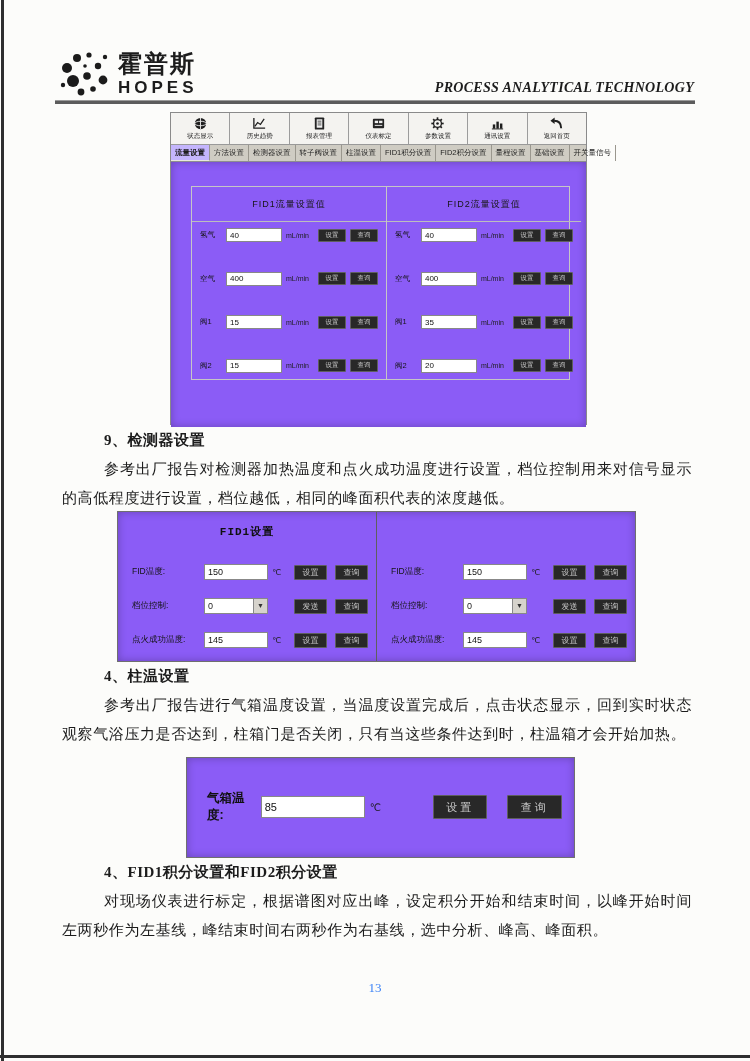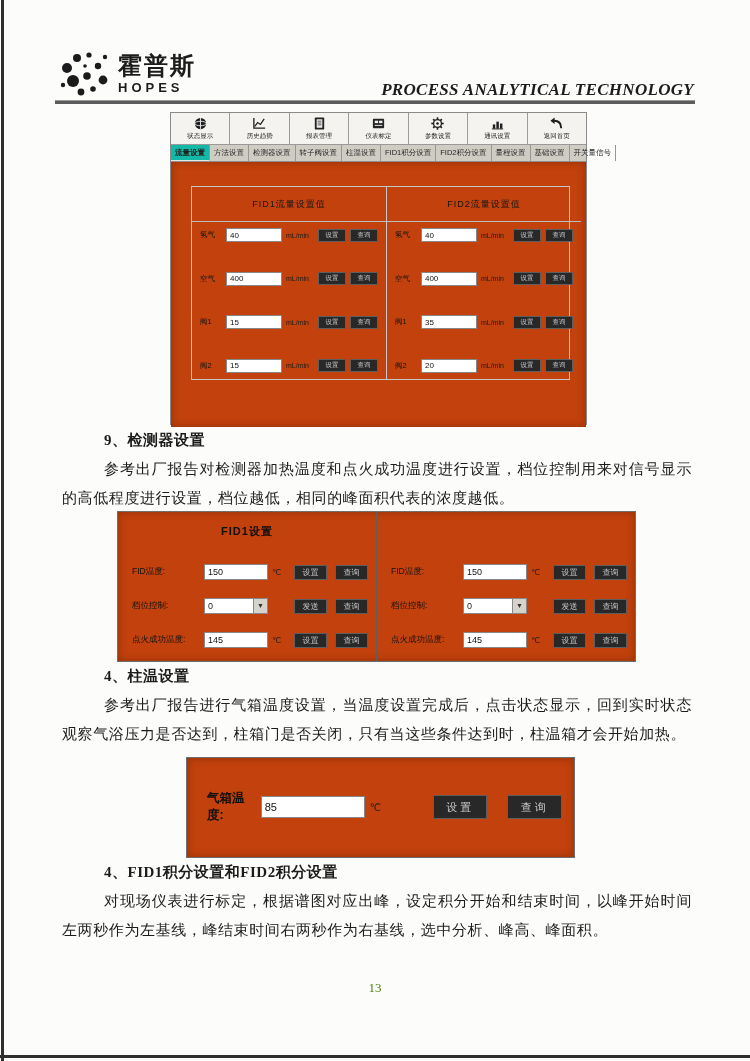--- a/index.html
+++ b/index.html
@@ -6,42 +6,42 @@
   .page{position:relative;width:750px;height:1061px;margin:0 auto;background:#fcfcfa;overflow:hidden;
         font-family:"Liberation Serif","DejaVu Serif",serif;color:#1c1c1c;}
   .scan-edge-left{position:absolute;left:1px;top:0;width:3px;height:100%;background:#2f2f2f;}
   .scan-edge-bottom{position:absolute;left:0;top:1055px;width:100%;height:3px;background:#2f2f2f;}
 
   
   .hdr-logo{position:absolute;left:58px;top:48px;display:flex;align-items:center;}
   .hdr-logo-dots{width:54px;height:52px;}
   .hdr-logo-text{margin-left:6px;line-height:1;}
   .hdr-logo-cn{font-family:"Liberation Sans","DejaVu Sans",sans-serif;font-weight:bold;font-size:24px;letter-spacing:2px;}
-  .hdr-logo-en{font-family:"Liberation Sans","DejaVu Sans",sans-serif;font-weight:bold;font-size:13px;letter-spacing:4px;margin-top:3px;}
-  .hdr-tagline{position:absolute;right:56px;top:80px;font-style:italic;font-weight:bold;font-size:17px;
+  .hdr-logo-en{font-family:"Liberation Sans","DejaVu Sans",sans-serif;font-weight:bold;font-size:17px;letter-spacing:4px;margin-top:3px;}
+  .hdr-tagline{position:absolute;right:56px;top:80px;font-style:italic;font-weight:bold;font-size:14px;
                font-family:"Liberation Serif","DejaVu Serif",serif;letter-spacing:0.3px;}
   .hdr-rule{position:absolute;left:55px;top:100px;width:640px;height:3px;background:#5c5c5c;border-top:1px solid #9a9a9a;}
 
   
-  .gray-panel{background:#c2410c;box-shadow:inset 0 0 8px rgba(0,0,0,.25);}
+  .gray-panel{background:#8b5cf6;box-shadow:inset 0 0 8px rgba(0,0,0,.25);}
   .dbtn{background:#282828;color:#c9c9c9;border:1px solid #5e5e5e;border-radius:1px;cursor:pointer;
         font-family:"Liberation Sans","DejaVu Sans",sans-serif;}
   .winput{background:#fff;border:1px solid #888;font-family:"Liberation Sans","DejaVu Sans",sans-serif;color:#111;padding:0 3px;box-sizing:border-box;}
 
   
   .shot1{position:absolute;left:170px;top:112px;width:417px;height:313px;border:1px solid #8a8a8a;box-sizing:border-box;background:#7b7b7b;}
   .s1-toolbar{display:flex;height:31px;background:#f4f3f0;border-bottom:1px solid #999;}
   .s1-tool{flex:1;display:flex;flex-direction:column;align-items:center;justify-content:center;border-right:1px solid #9c9c9c;cursor:pointer;}
   .s1-tool:last-child{border-right:none;}
   .s1-tool svg{width:15px;height:15px;display:block;}
   .s1-tool-label{font-size:6.5px;color:#232323;margin-top:1px;font-family:"Liberation Sans","DejaVu Sans",sans-serif;white-space:nowrap;}
   .s1-tabs{display:flex;height:16px;background:#cfccc3;border-bottom:1px solid #8e8e8e;align-items:stretch;}
   .s1-tab{font-size:7.5px;padding:0 4px;display:flex;align-items:center;border-right:1px solid #9a978e;color:#1e1e1e;
           font-family:"Liberation Sans","DejaVu Sans",sans-serif;white-space:nowrap;cursor:pointer;}
-  .s1-tab.sel{background:#14b8a6;font-weight:bold;border-bottom:1px solid #e9e7e0;}
+  .s1-tab.sel{background:#c4b5fd;font-weight:bold;border-bottom:1px solid #e9e7e0;}
   .s1-body{position:relative;height:265px;}
   .s1-groupbox{position:absolute;left:20px;top:24px;width:377px;height:192px;border:1px solid #c6c6c6;display:flex;}
   .s1-col{flex:1;display:flex;flex-direction:column;}
   .s1-col + .s1-col{border-left:1px solid #c6c6c6;}
   .s1-col-title{height:34px;line-height:34px;text-align:center;font-size:9px;color:#161616;border-bottom:1px solid #bdbdbd;
                 font-family:"Liberation Sans","DejaVu Sans",sans-serif;letter-spacing:1px;}
   .s1-rows{flex:1;display:flex;flex-direction:column;justify-content:space-between;padding:6px 8px;}
   .frow{display:flex;align-items:center;}
   .frow-label{width:26px;font-size:7.5px;color:#141414;font-family:"Liberation Sans","DejaVu Sans",sans-serif;}
   .frow-input{width:56px;height:14px;font-size:8px;}
@@ -51,41 +51,41 @@
   
   .sec-heading{position:absolute;left:104px;font-size:15px;font-weight:600;letter-spacing:0.5px;}
   .sec-body{position:absolute;left:62px;width:630px;font-size:15px;line-height:29px;text-indent:2.8em;
             text-align:justify;letter-spacing:0.6px;}
 
   
   .shot2{position:absolute;left:117px;top:511px;width:519px;height:151px;border:1px solid #6f6f6f;box-sizing:border-box;display:flex;}
   .s2-col{flex:1;position:relative;}
   .s2-col + .s2-col{border-left:1px solid #5f5f5f;}
   .s2-title{position:absolute;top:12px;left:0;width:100%;text-align:center;font-size:11px;font-weight:bold;color:#101010;
-            font-family:Liberation Sans, sans-serif;letter-spacing:1px;}
+            font-family:Liberation Mono, monospace;letter-spacing:1px;}
   .srow{position:absolute;left:14px;right:8px;display:flex;align-items:center;}
   .srow-label{width:72px;font-size:8.5px;color:#141414;font-family:"Liberation Sans","DejaVu Sans",sans-serif;}
   .srow-input{width:64px;height:16px;font-size:9px;}
   .combo{width:64px;height:16px;background:#fff;border:1px solid #888;display:flex;align-items:center;box-sizing:border-box;cursor:pointer;}
   .combo-val{flex:1;font-size:9px;padding-left:3px;font-family:"Liberation Sans","DejaVu Sans",sans-serif;}
   .combo-arrow{width:13px;height:100%;background:#d6d3cc;border-left:1px solid #888;font-size:7px;display:flex;align-items:center;justify-content:center;color:#333;}
   .srow-unit{width:14px;font-size:8px;color:#1d1d1d;margin-left:4px;font-family:"Liberation Sans","DejaVu Sans",sans-serif;}
   .srow .dbtn{width:33px;height:15px;font-size:8px;margin-left:8px;padding:0;}
 
   
   .shot3{position:absolute;left:186px;top:757px;width:389px;height:101px;border:1px solid #6f6f6f;box-sizing:border-box;}
   .s3-row{position:absolute;left:20px;top:32px;right:12px;display:flex;align-items:center;}
   .s3-label{font-size:12.5px;font-weight:bold;color:#101010;font-family:"Liberation Sans","DejaVu Sans",sans-serif;}
   .s3-input{width:104px;height:22px;font-size:11px;margin-left:8px;}
   .s3-unit{font-size:10px;margin-left:5px;color:#1a1a1a;font-family:"Liberation Sans","DejaVu Sans",sans-serif;}
   .s3-row .dbtn{width:62px;height:24px;font-size:11px;letter-spacing:3px;}
   .s3-set{margin-left:52px;}
   .s3-query{margin-left:20px;}
 
-  .footer-pagenum{position:absolute;left:0;top:980px;width:100%;text-align:center;font-size:13px;color:#4d7c0f;}
+  .footer-pagenum{position:absolute;left:0;top:980px;width:100%;text-align:center;font-size:13px;color:#3b82f6;}
 </style>
 </head>
 <body>
 
 <div class="page">
   <div class="scan-edge-left"></div>
   <div class="scan-edge-bottom"></div>
 
   <div class="hdr-logo">
     <svg class="hdr-logo-dots" viewBox="0 0 54 52">

